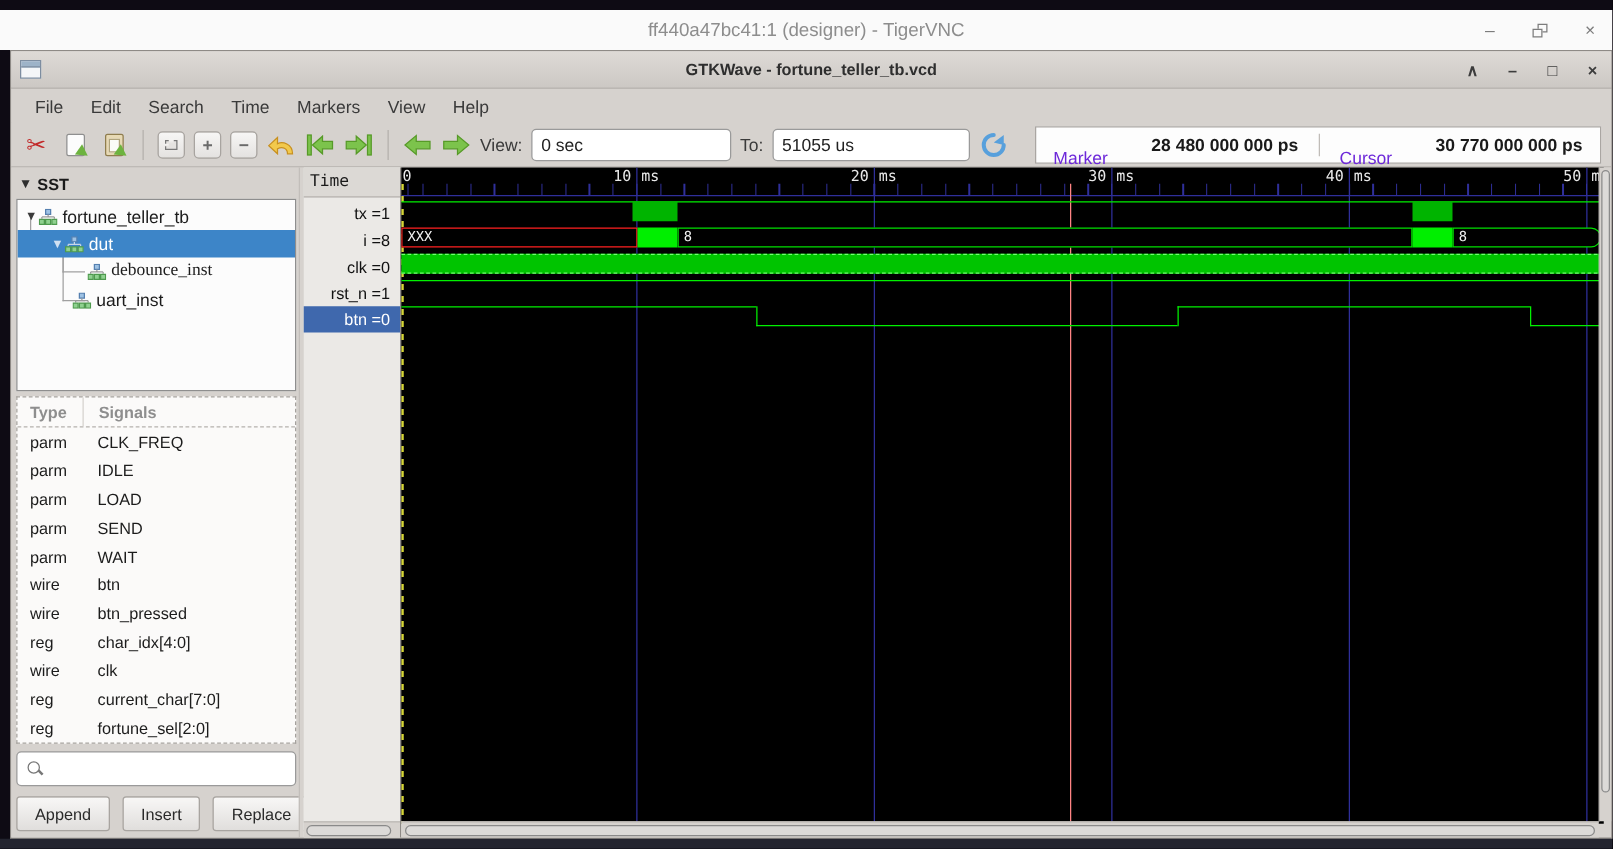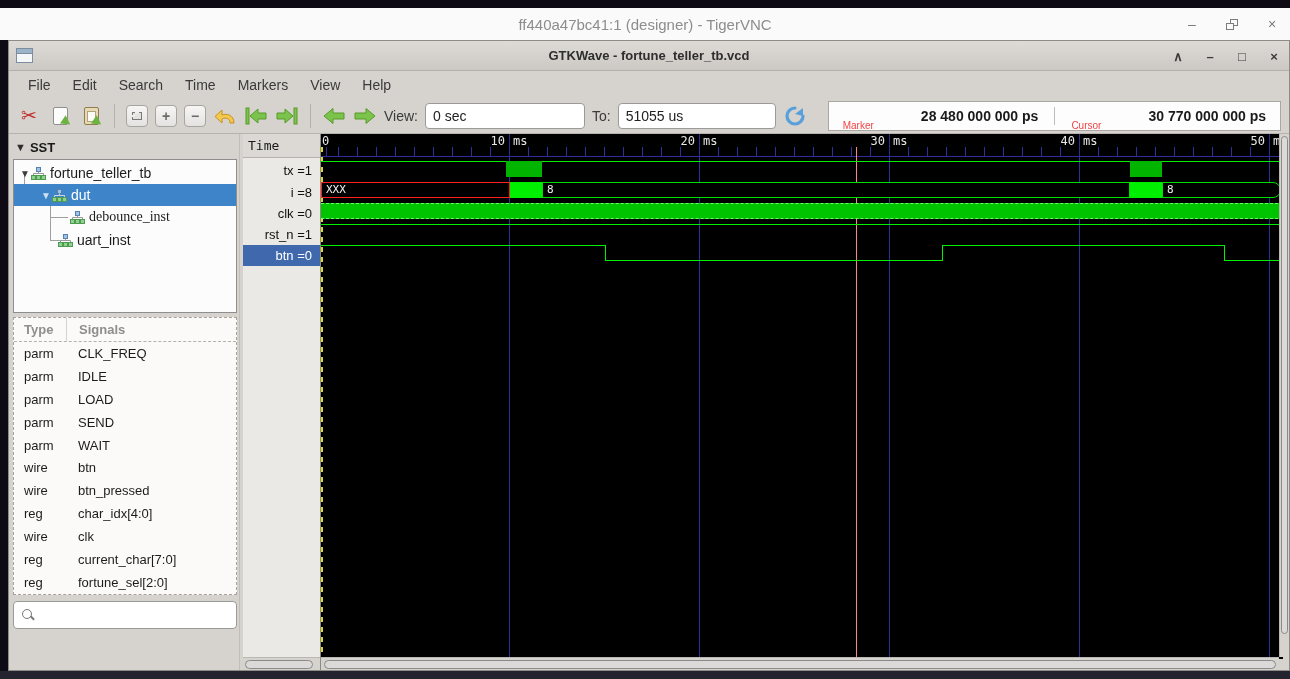--- a/index.html
+++ b/index.html
@@ -51,21 +51,21 @@
       linear-gradient(#e4e2e0,#e4e2e0); position:relative; }
   .fit-inner::before { content:""; position:absolute; left:2px; top:-2px; right:2px; height:4px; background:linear-gradient(#f7f6f5,#e4e2e0); }
   .fit-inner::after { content:""; position:absolute; top:2px; left:-2px; bottom:2px; width:4px; background:linear-gradient(#f7f6f5,#e9e7e5); }
   .tb-label { font-size:14px; color:#3a3a3a; }
   .tb-entry { height:26px; background:#ffffff; border:1px solid #9a9a9a; border-radius:4px;
               font-family:"Liberation Sans",sans-serif; font-size:14px; color:#222; padding:0 7px; }
   .entry-from { width:160px; }
   .entry-to { width:158px; }
   .status-panel { margin-left:14px; height:30px; flex:1; background:#fdfdfd; border:1px solid #aaa6a2;
                   display:flex; align-items:center; padding:0 14px; gap:10px; }
-  .status-label { font-size:10px; color:#ef4444;margin-top:20px; }
+  .status-label { font-size:14px; color:#6d28d9;margin-top:20px; }
   .status-value { font-size:14px; font-weight:bold; color:#1a1a1a; white-space:nowrap; }
   .status-sep { width:1px; height:18px; background:#c0bcb8; margin:0 6px; }
   .sp1 { flex:1; }
 
   
   .main { flex:1; display:flex; min-height:0; }
 
   
   .left-col { width:230px; flex:0 0 230px; background:#d6d2ce; padding:3px 2px 2px 4px; display:flex; flex-direction:column; }
   .sst-header { height:20px; display:flex; align-items:center; gap:4px; font-size:13px; color:#1a1a1a; font-weight:bold; padding-left:2px;}
@@ -370,20 +370,25 @@
               <span class="sig-type">reg</span>
               <span class="sig-name">fortune_sel[2:0]</span>
             </div>
         </div>
 
         <div class="search-wrap">
           <span class="mag"></span>
           <input class="search-input" style="">
         </div>
 
+        <div class="btn-row">
+          <button class="gtk-push-btn">Append</button>
+          <button class="gtk-push-btn">Insert</button>
+          <button class="gtk-push-btn">Replace</button>
+        </div>
       </div>
 
       <div class="splitter"></div>
 
       <div class="names-col">
         <div class="names-header">Time</div>
         <div class="name-row" style="height:24px;">tx =1</div>
         <div class="name-row">i =8</div>
         <div class="name-row">clk =0</div>
         <div class="name-row">rst_n =1</div>

